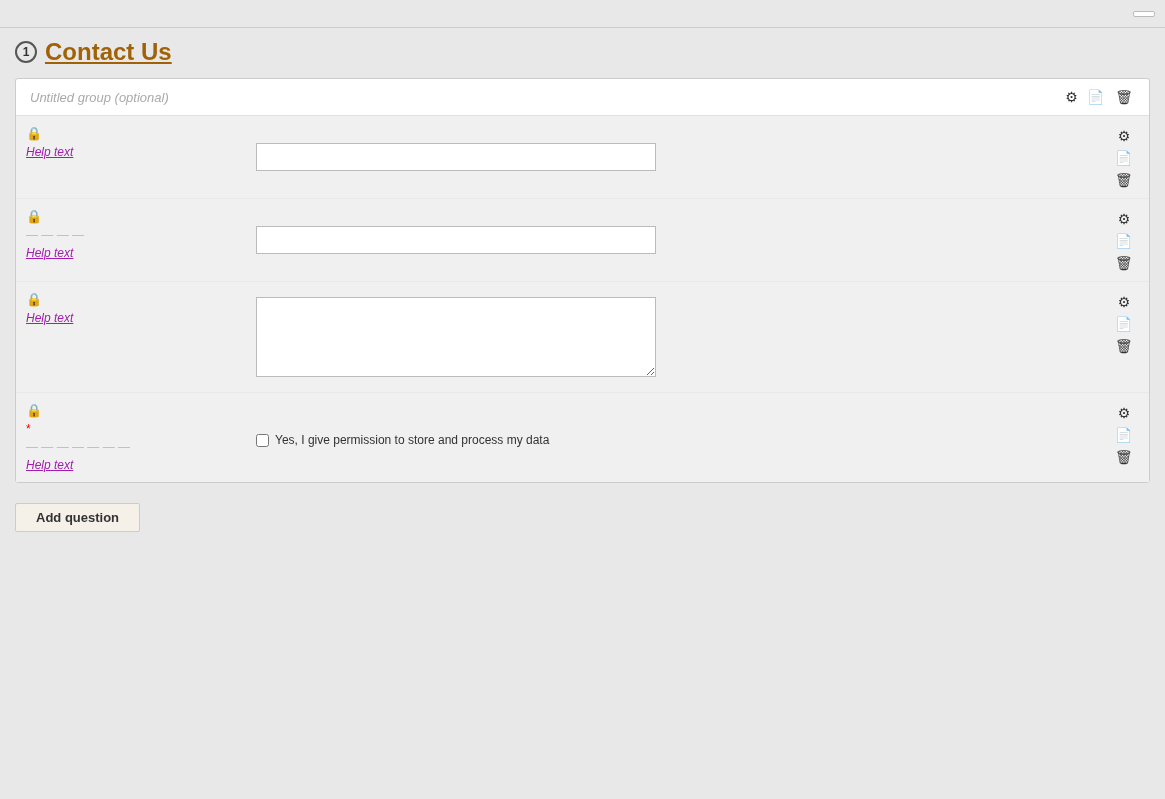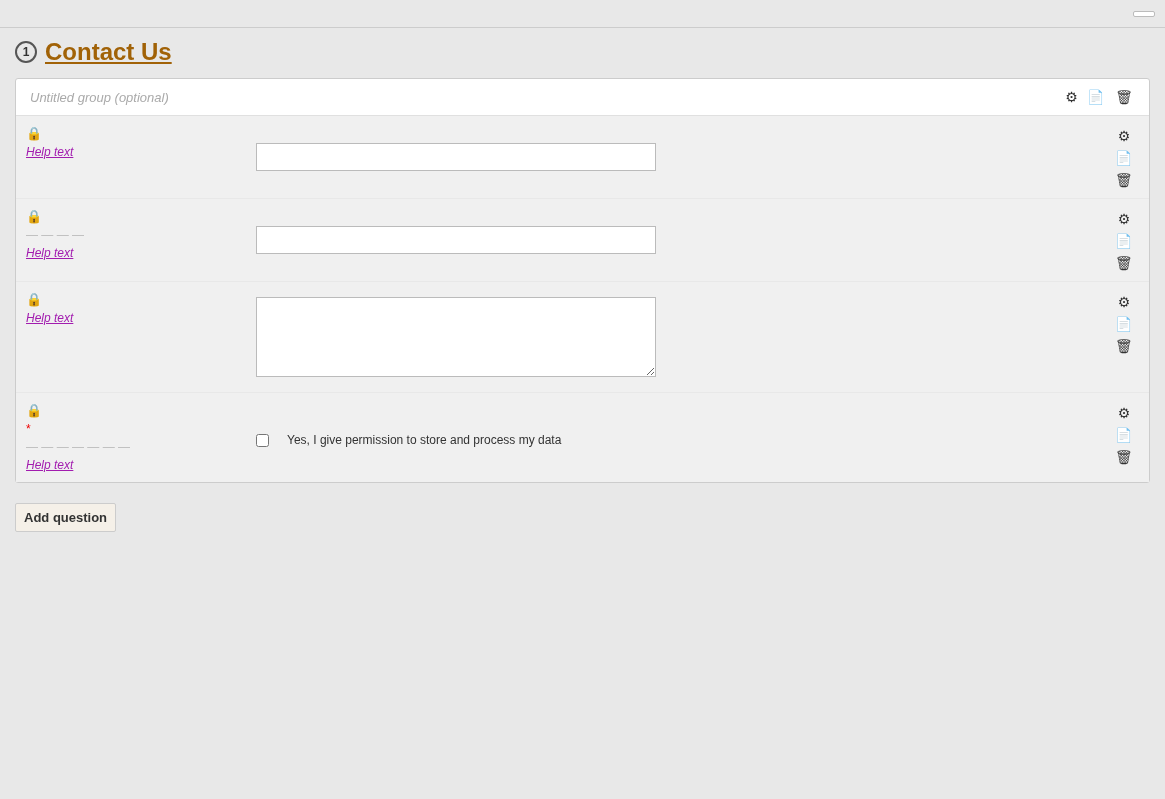--- a/index.html
+++ b/index.html
@@ -152,21 +152,21 @@
       border: 1px solid #bbb;
       background: #fff;
       padding: 3px 5px;
       font-size: 12px;
       outline: none;
       resize: both;
     }
     .checkbox-row {
       display: flex;
       align-items: center;
-      gap: 18px;
+      gap: 6px;
       margin-top: 5px;
     }
     .checkbox-label {
       font-size: 12px;
       color: #333;
     }
     .question-actions {
       width: 30px;
       display: flex;
       flex-direction: column;
@@ -177,21 +177,21 @@
     }
     .action-icon {
       font-size: 14px;
       color: #333;
       cursor: pointer;
     }
     
     .add-question-btn {
       background: #f5f0e8;
       border: 1px solid #ccc;
-      padding: 6px 8px;
+      padding: 6px 20px;
       font-size: 13px;
       font-weight: bold;
       cursor: pointer;
       border-radius: 2px;
       margin-top: 8px;
       color: #333;
     }
   </style>
 </head>
 <body>

